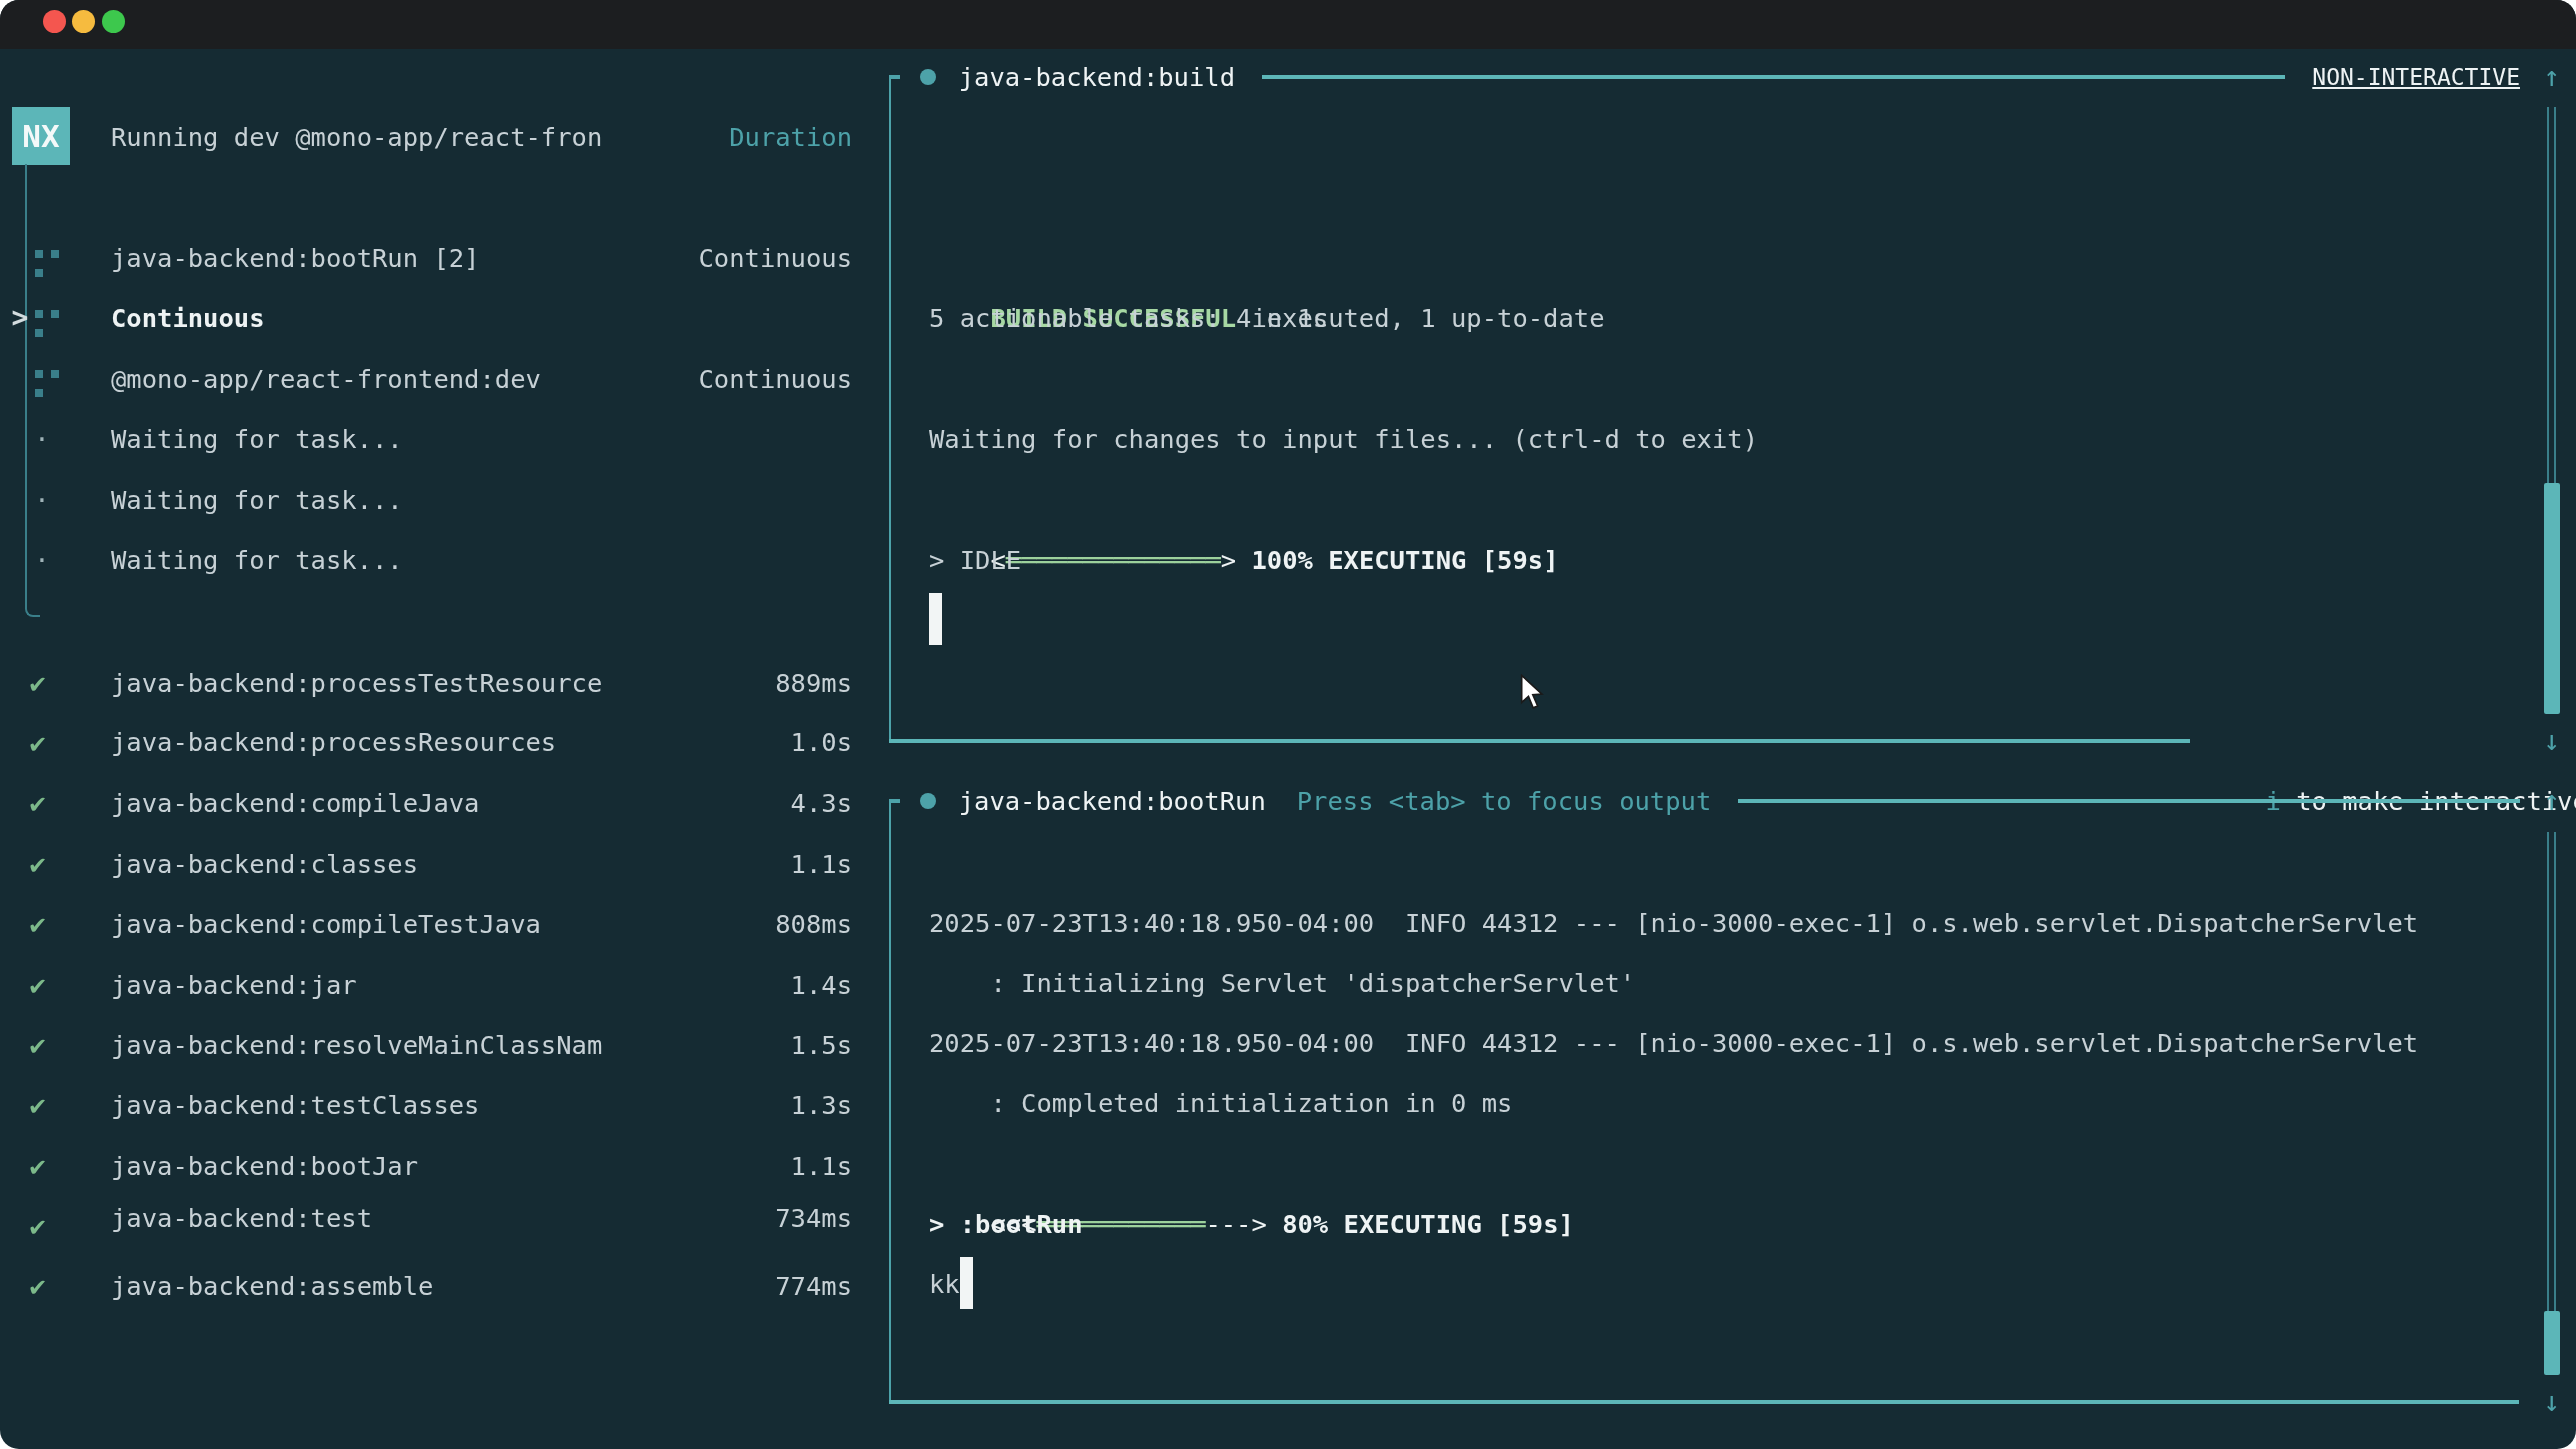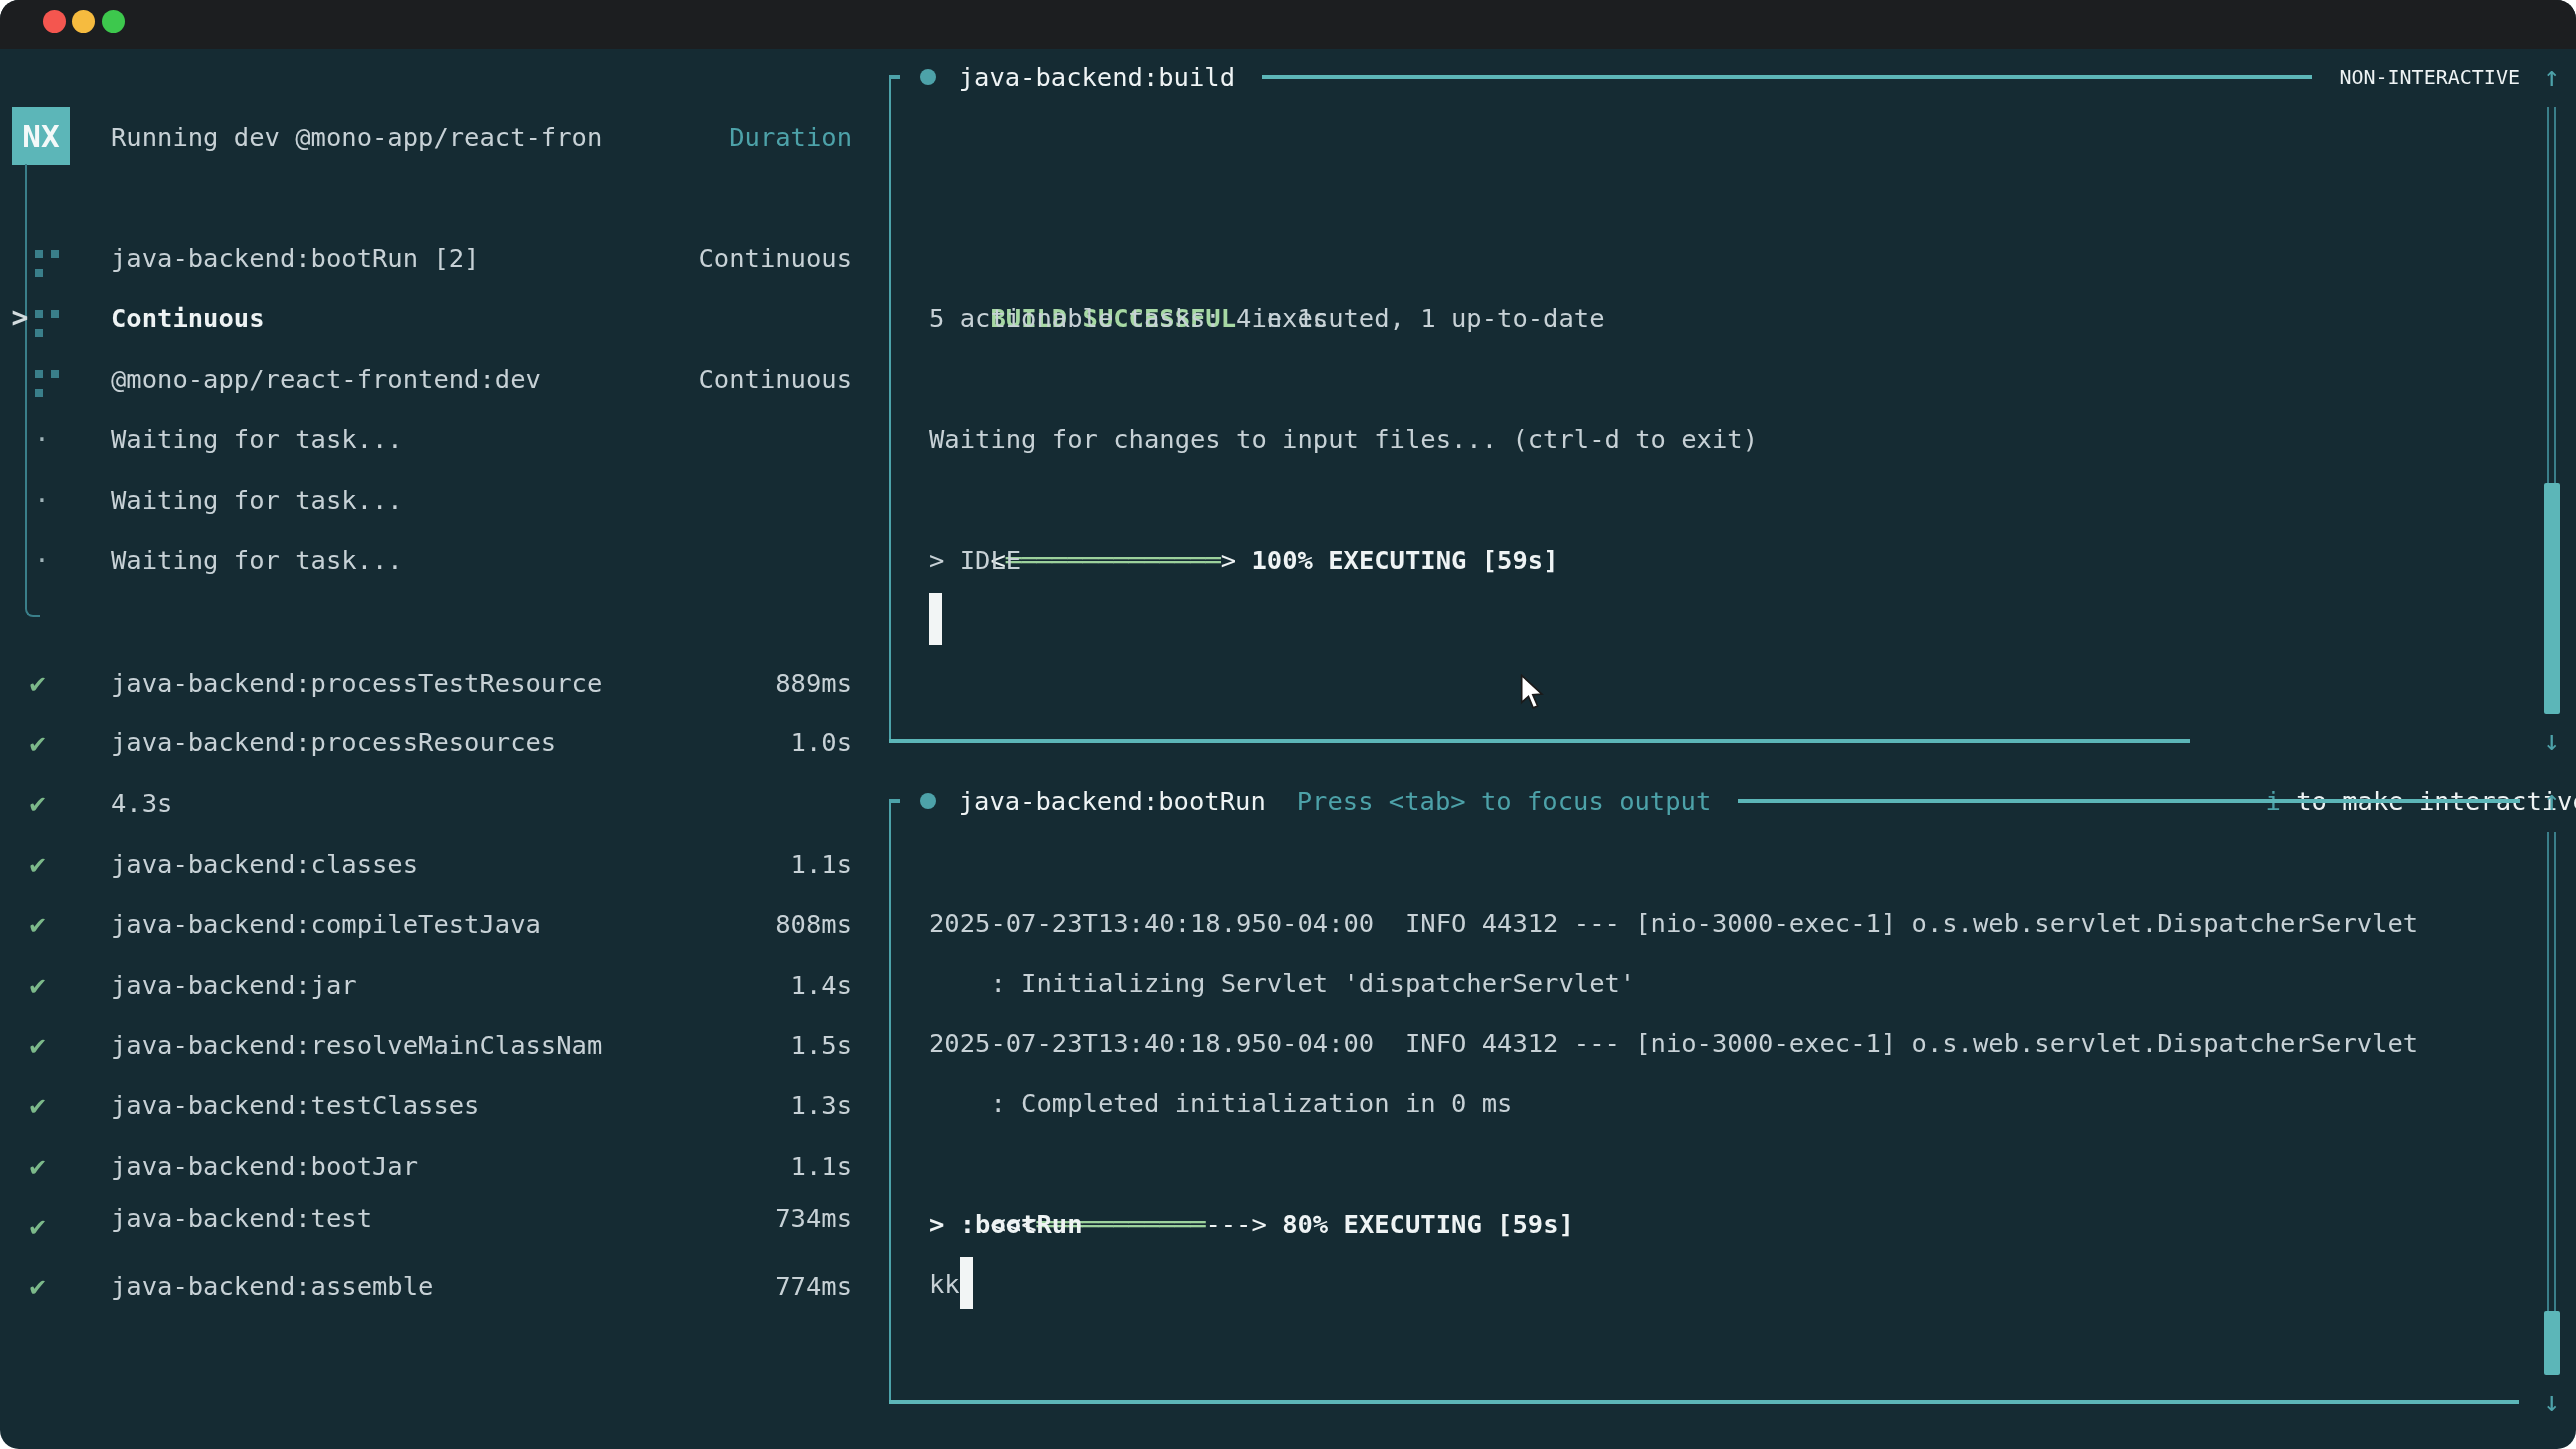--- a/index.html
+++ b/index.html
@@ -46,21 +46,21 @@
   .check{position:absolute;left:29.5px;width:34px;height:60px;line-height:60px;font-size:27px;color:var(--green-check);}
 
   
   .pborder{position:absolute;width:2px;background:var(--teal-mid);}
   .phead{position:absolute;left:889px;width:1631px;height:60px;display:flex;align-items:center;}
   .tick{width:10.7px;height:4px;background:var(--teal-mid);flex:none;margin-right:20px;}
   .pdot{width:16px;height:16px;border-radius:50%;background:var(--teal-mid);flex:none;margin-right:23px;}
   .ptitle{font-size:25.5px;color:var(--text-bright);white-space:pre;}
   .psub{font-size:25.5px;color:var(--teal-mid);white-space:pre;margin-left:31px;text-align:center;}
   .pline{flex:1;height:4px;background:var(--teal-bright);margin-left:27px;}
-  .plabel{font-size:20px;color:var(--text-bright);white-space:pre;margin-left:27px;}
+  .plabel{font-size:23px;color:var(--text-bright);white-space:pre;margin-left:27px;text-decoration:underline;}
   .content{left:929px;}
   .divline{position:absolute;height:4px;background:var(--teal-bright);}
   .divtext{position:absolute;height:60px;line-height:60px;font-size:25.5px;white-space:pre;color:var(--text-bright);}
   .scroll-arrow{position:absolute;left:2533px;width:38px;height:60px;line-height:60px;text-align:center;
                 font-size:28px;color:var(--teal-mid);}
   .track{position:absolute;left:2547px;width:9.4px;box-sizing:border-box;
          border-left:2px solid var(--teal-dim);border-right:2px solid var(--teal-dim);}
   .thumb{position:absolute;left:2544px;width:16px;background:var(--teal-bright);border-radius:2px;}
   .cursor{position:absolute;width:13.4px;height:52px;background:#f2f5f5;}
   .mouse{position:absolute;left:1519px;top:674px;}
@@ -118,20 +118,21 @@
     <span>java-backend:processTestResource</span>
     <span>889ms</span>
   </div>
   <div class="check" style="top:713px;">✔</div>
   <div class="row pair" style="top:712px;">
     <span>java-backend:processResources</span>
     <span>1.0s</span>
   </div>
   <div class="check" style="top:773px;">✔</div>
   <div class="row pair" style="top:773px;">
+    <span>java-backend:compileJava</span>
     <span>4.3s</span>
   </div>
   <div class="check" style="top:834px;">✔</div>
   <div class="row pair" style="top:834px;">
     <span>java-backend:classes</span>
     <span>1.1s</span>
   </div>
   <div class="check" style="top:894px;">✔</div>
   <div class="row pair" style="top:894px;">
     <span>java-backend:compileTestJava</span>

